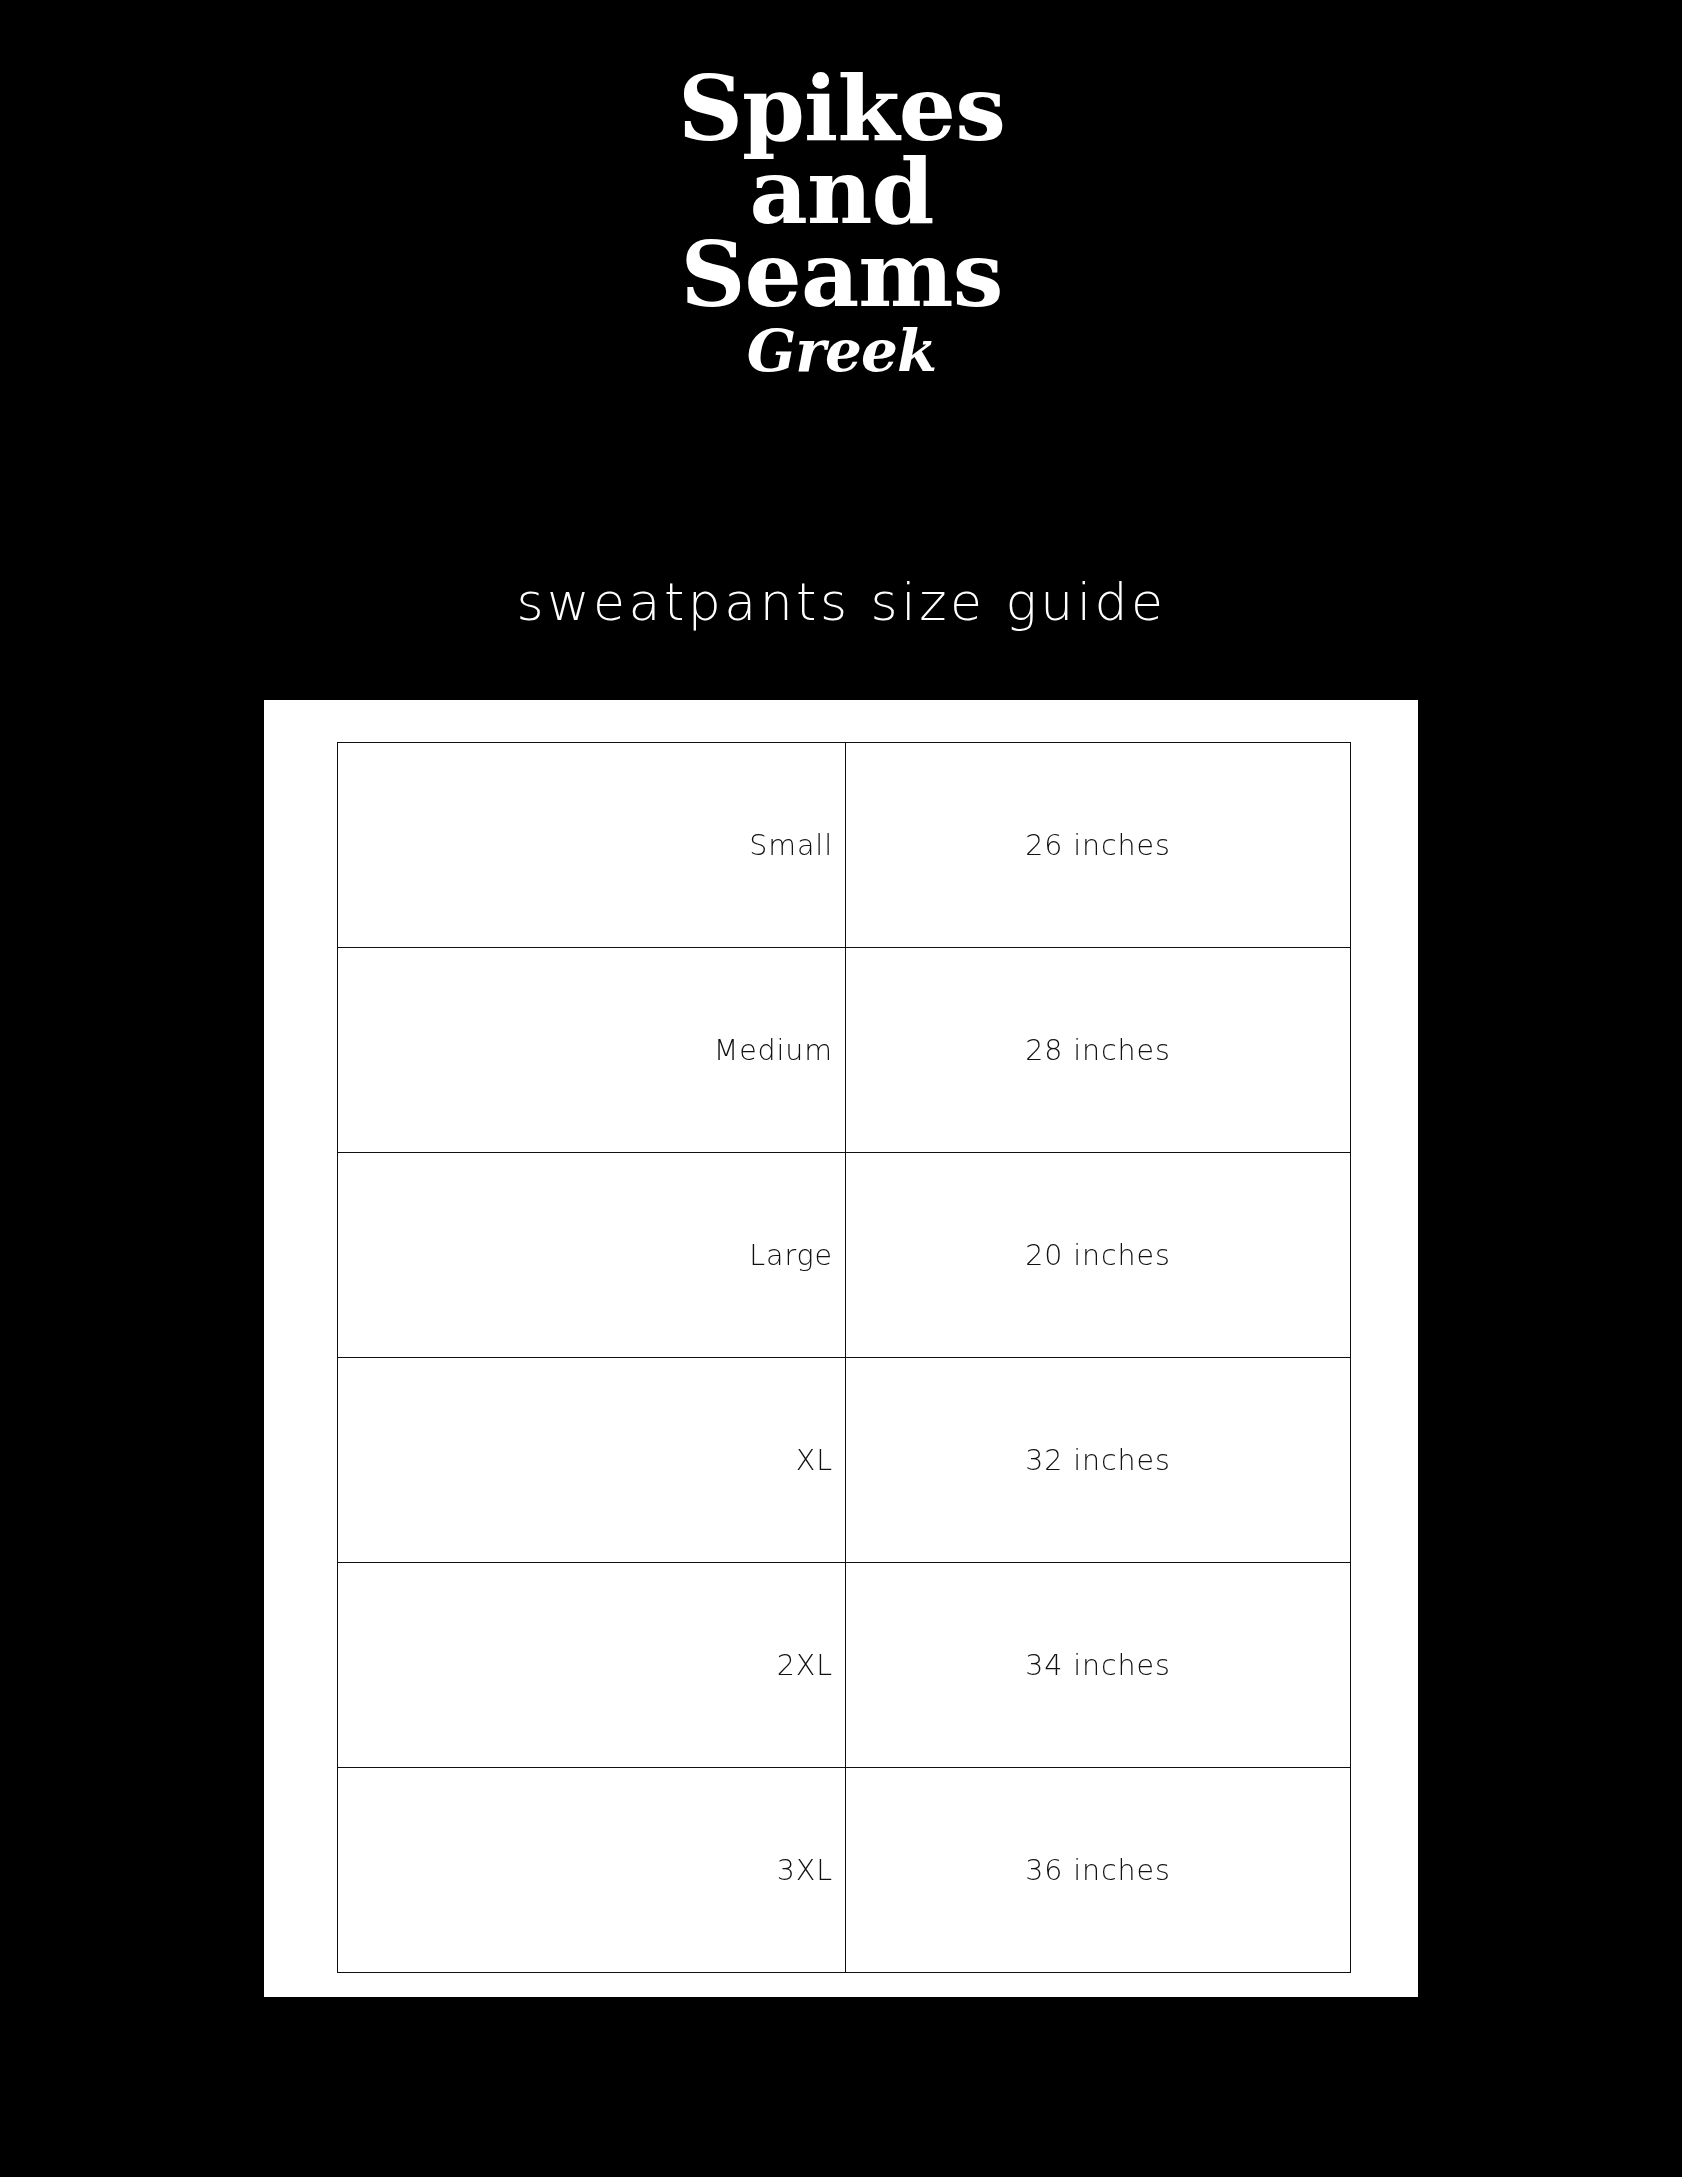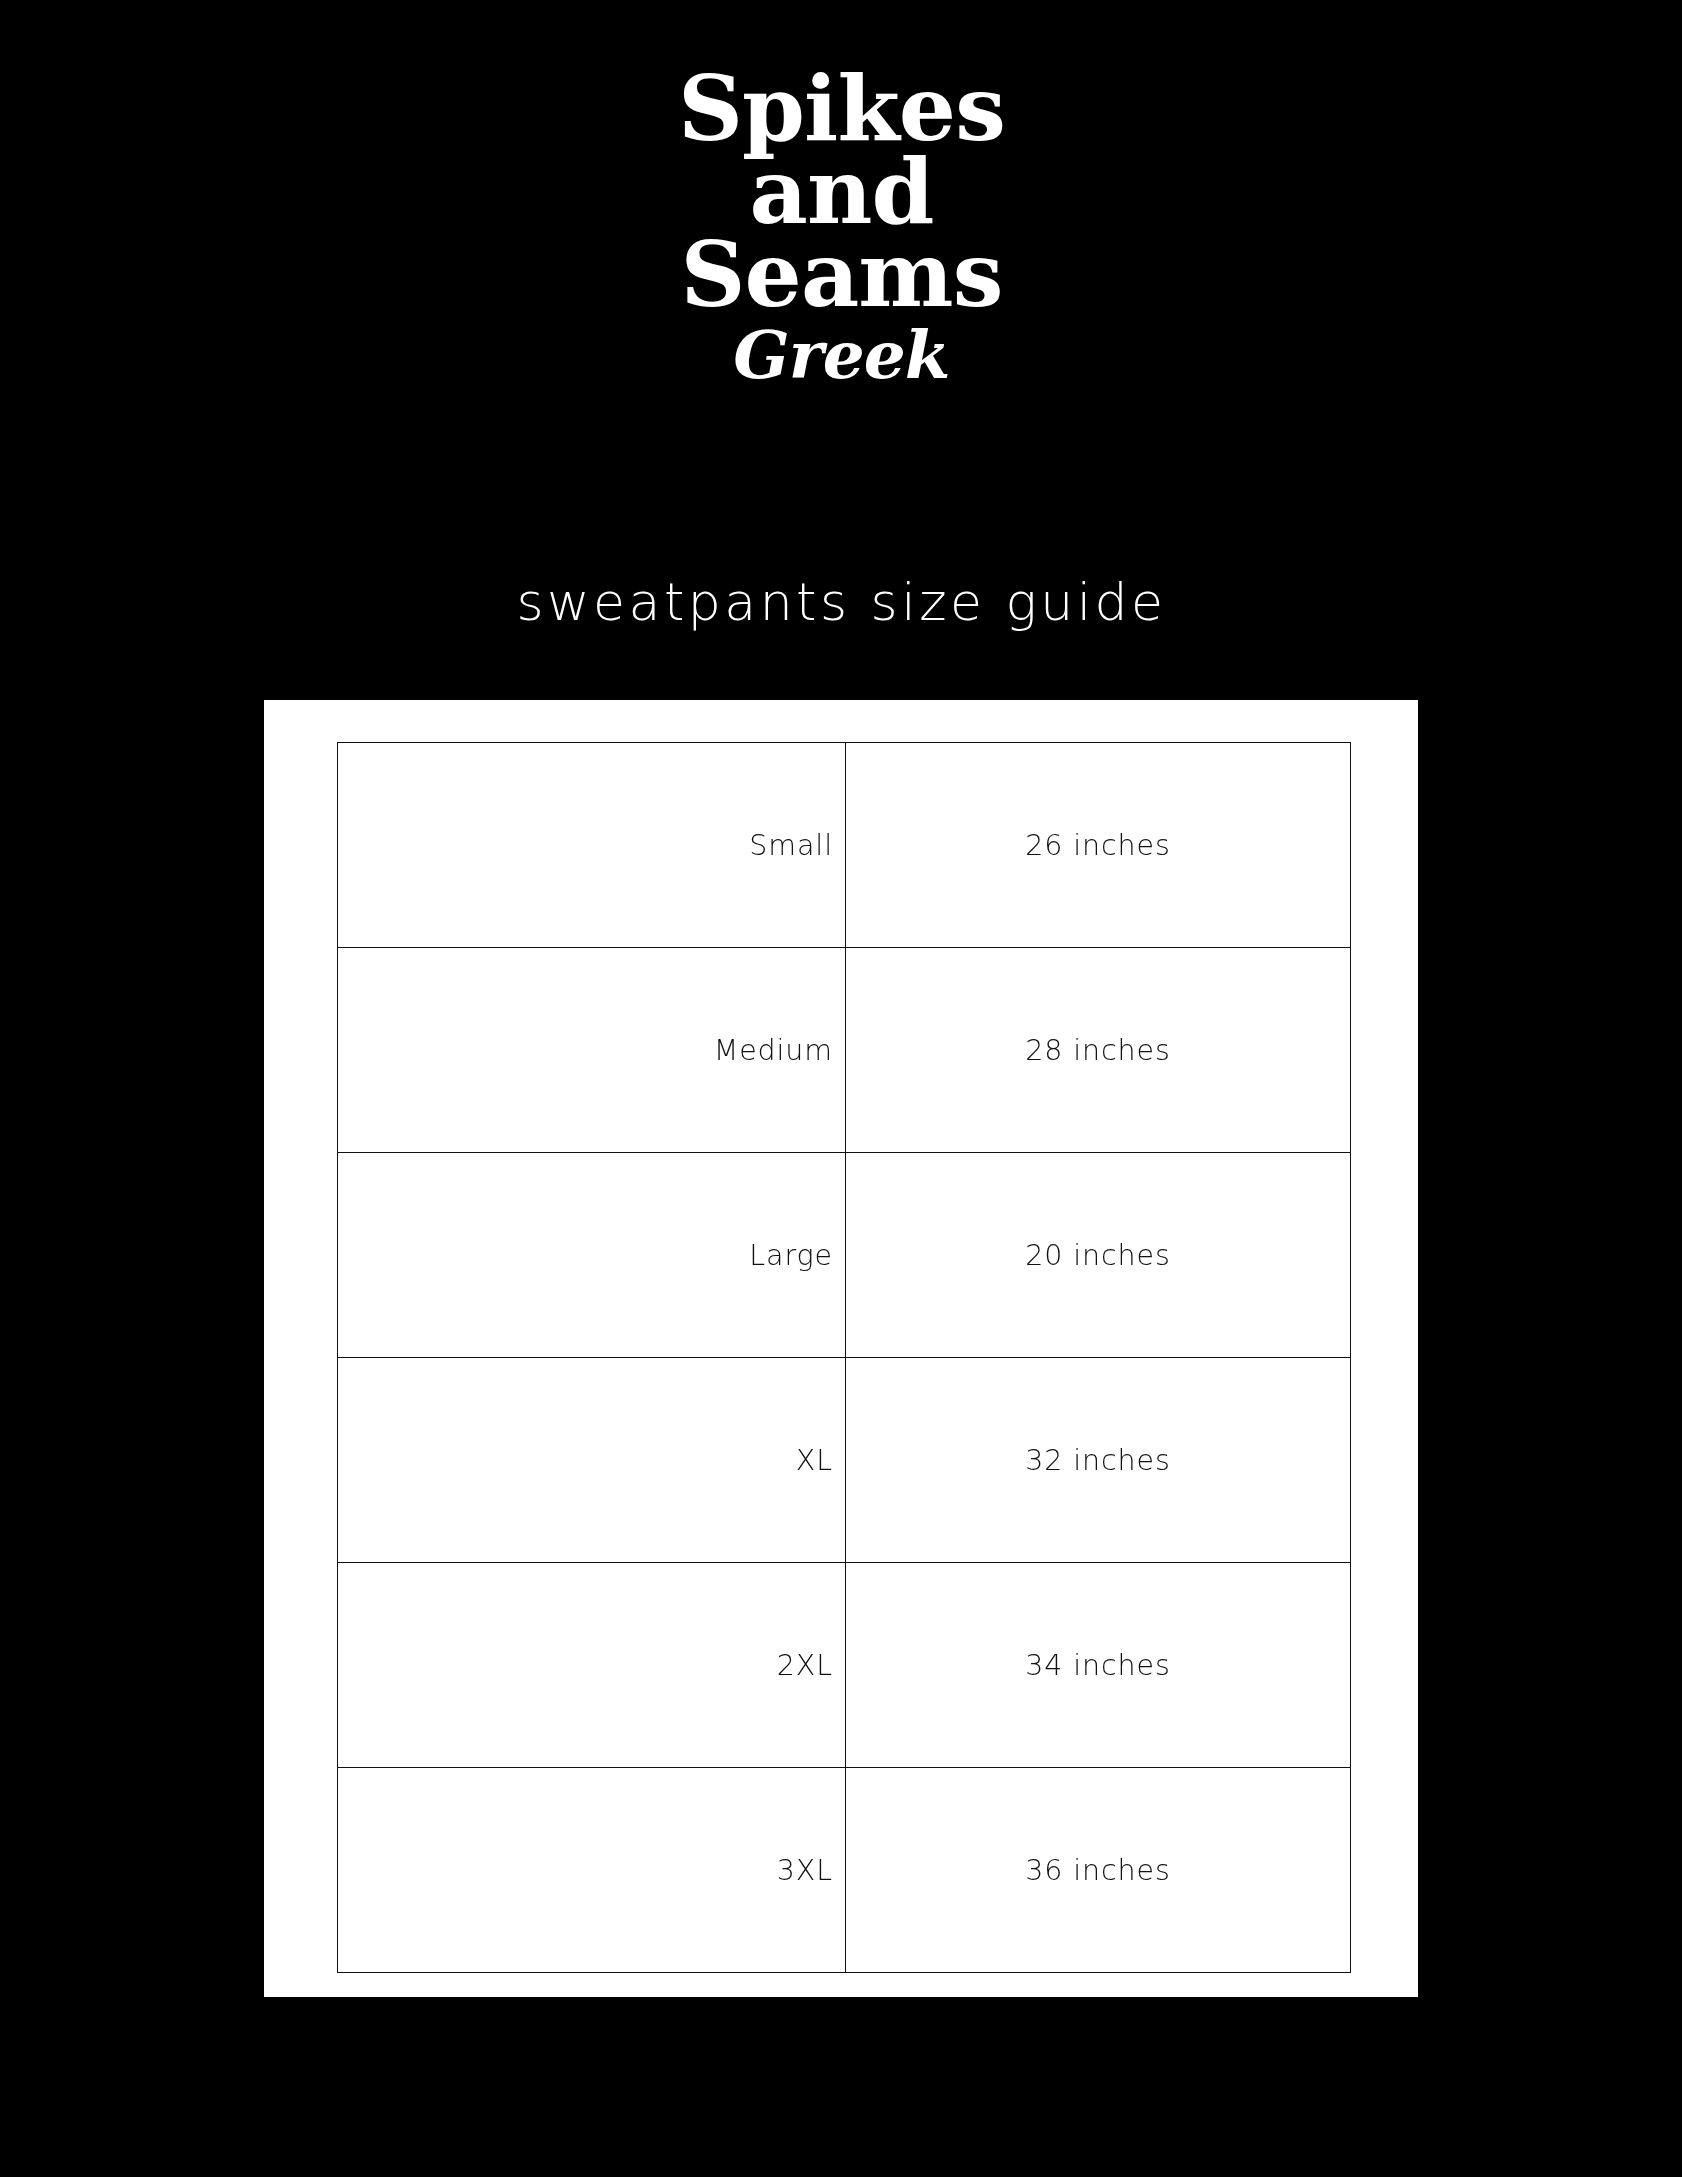--- a/index.html
+++ b/index.html
@@ -32,21 +32,21 @@
   }
   .brand-line {
     display: block;
     font-weight: 700;
     font-size: 90px;
     line-height: 0.92;
     letter-spacing: -0.9px;
   }
   .brand-line.italic {
     font-style: italic;
-    font-size: 66px;
+    font-size: 58px;
     line-height: 1.05;
     padding-top: 5.2px;
   }
 
   
   .subtitle {
     position: absolute;
     top: 572px;
     left: 0;
     width: 1683px;

